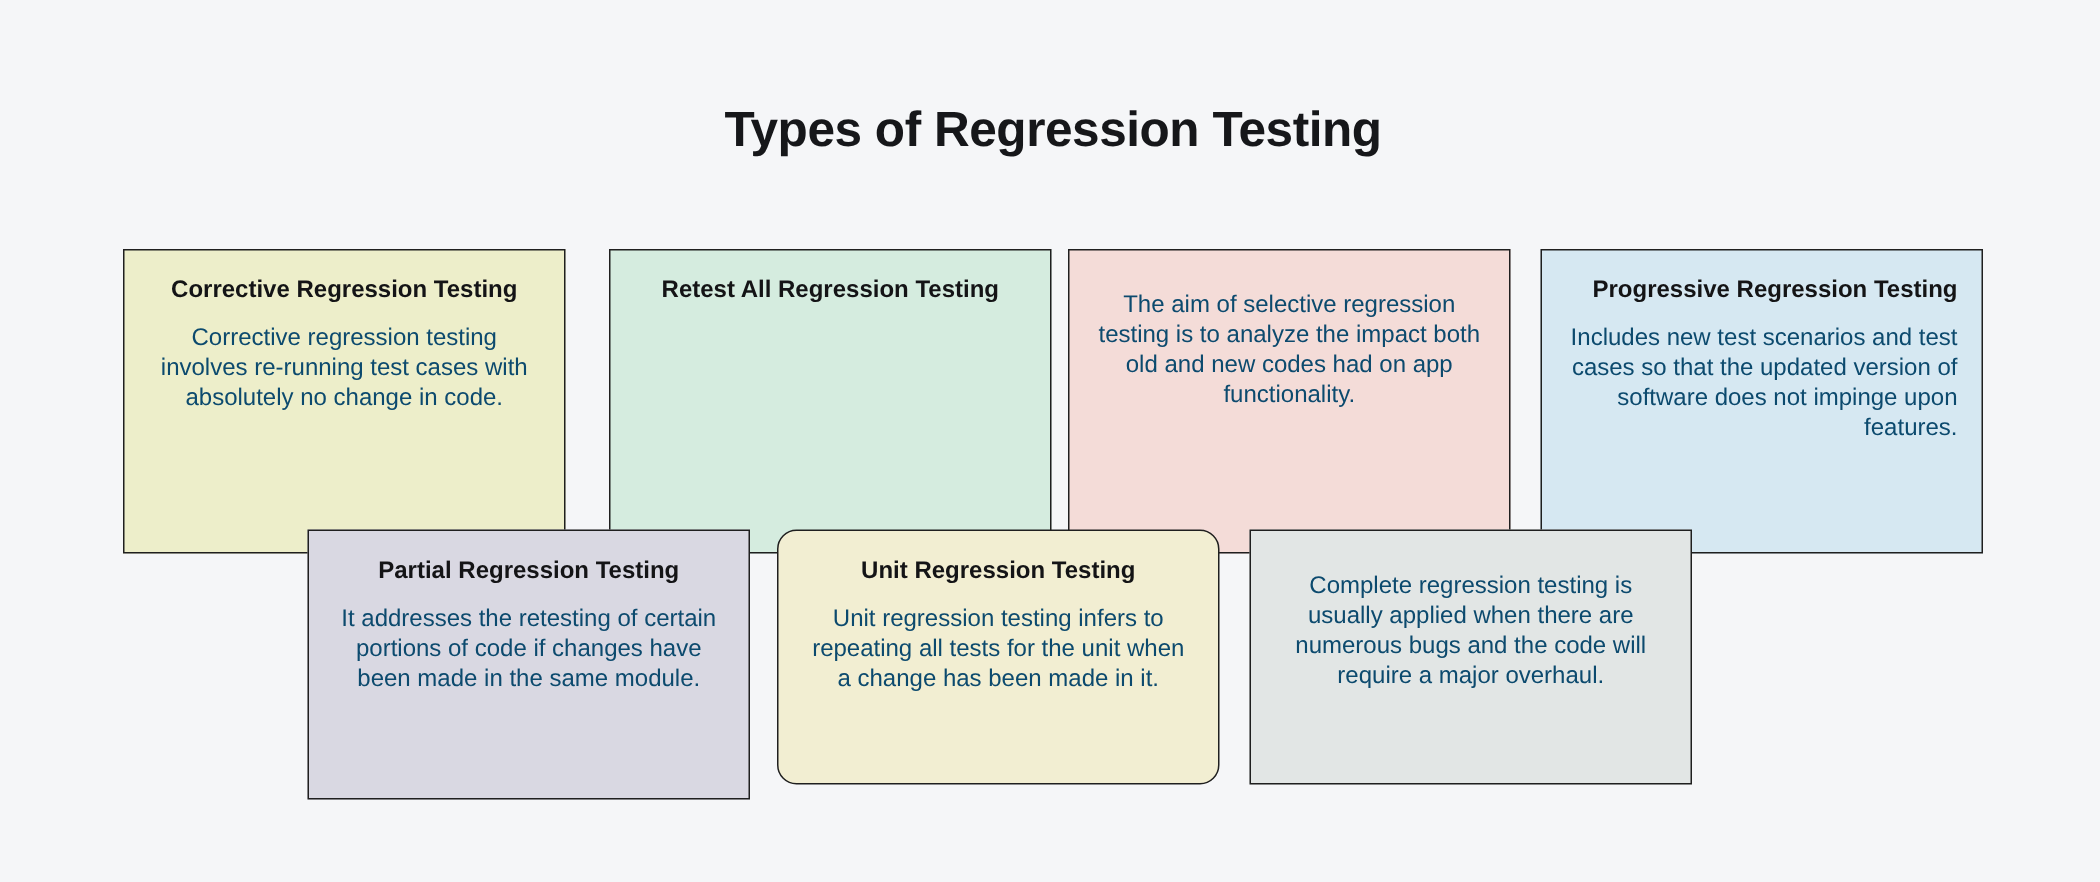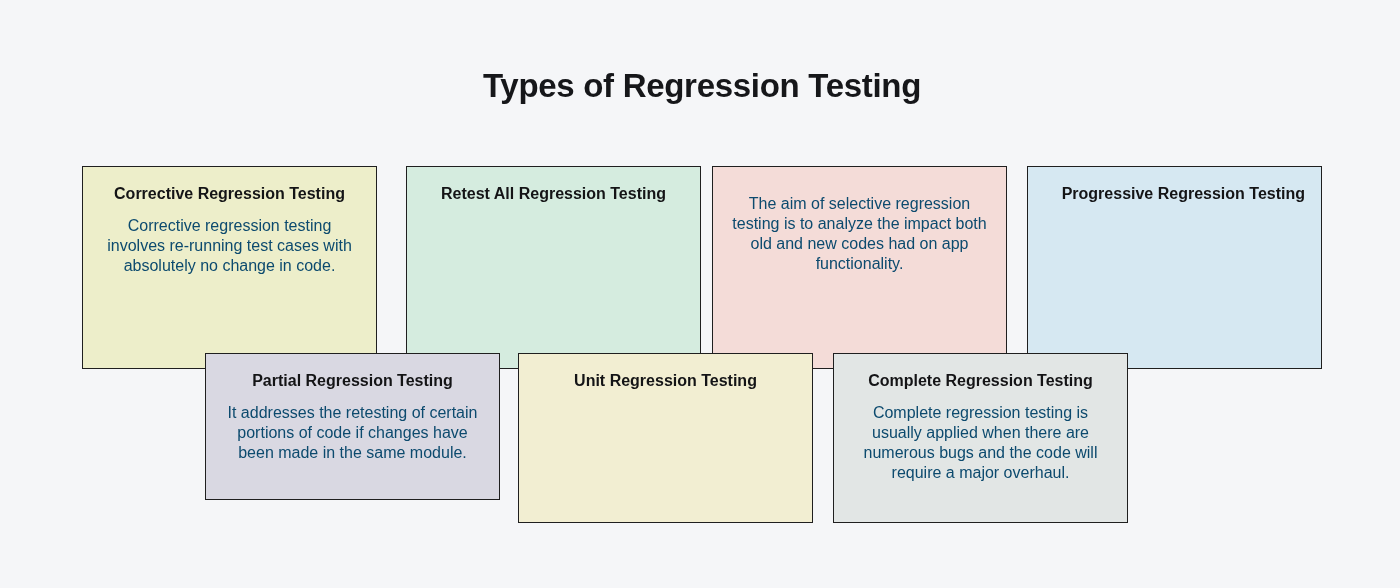--- a/index.html
+++ b/index.html
@@ -46,21 +46,21 @@
     font-size: 16px;
     line-height: 20px;
     color: #0c4a6e;
   }
   
   .card-1 { left: 80px;   top: 164px; }
   .card-2 { left: 404px;  top: 164px; }
   .card-3 { left: 710px;  top: 164px; }
   .card-4 { left: 1025px; top: 164px; text-align: right; }
   
-  .card-5 { left: 203px;  top: 351px; height: 147px; }
+  .card-5 { left: 203px;  top: 351px; height: 180px; }
   .card-6 { left: 516px;  top: 351px; height: 170px; }
   .card-7 { left: 831px;  top: 351px; height: 170px; }
 </style>
 </head>
 <body>
 
 <div class="canvas">
 
   <h1 class="page-title">Types of Regression Testing</h1>
 
@@ -72,29 +72,30 @@
   <div class="card card-2" style="background-color: rgb(213, 236, 223);">
     <div class="card-title">Retest All Regression Testing</div>
   </div>
 
   <div class="card card-3" style="background-color: rgb(244, 220, 216);">
     <div class="card-body">The aim of selective regression testing is to analyze the impact both old and new codes had on app functionality.</div>
   </div>
 
   <div class="card card-4" style="background-color: rgb(214, 232, 242);">
     <div class="card-title">Progressive Regression Testing</div>
+    <div class="card-body">Includes new test scenarios and test cases so that the updated version of software does not impinge upon features.</div>
   </div>
 
   <div class="card card-5" style="background-color: rgb(217, 216, 226);">
     <div class="card-title">Partial Regression Testing</div>
     <div class="card-body">It addresses the retesting of certain portions of code if changes have been made in the same module.</div>
   </div>
 
-  <div class="card card-6" style="background-color: rgb(242, 238, 210);">
+  <div class="card card-6" style="background-color: rgb(242, 238, 210); border-radius: 13px;">
     <div class="card-title">Unit Regression Testing</div>
+    <div class="card-body">Unit regression testing infers to repeating all tests for the unit when a change has been made in it.</div>
   </div>
 
   <div class="card card-7" style="background-color: rgb(226, 230, 229);">
-    <div class="card-title">Complete Regression Testing</div>
     <div class="card-body">Complete regression testing is usually applied when there are numerous bugs and the code will require a major overhaul.</div>
   </div>
 
 </div>
 
 </body></html>

